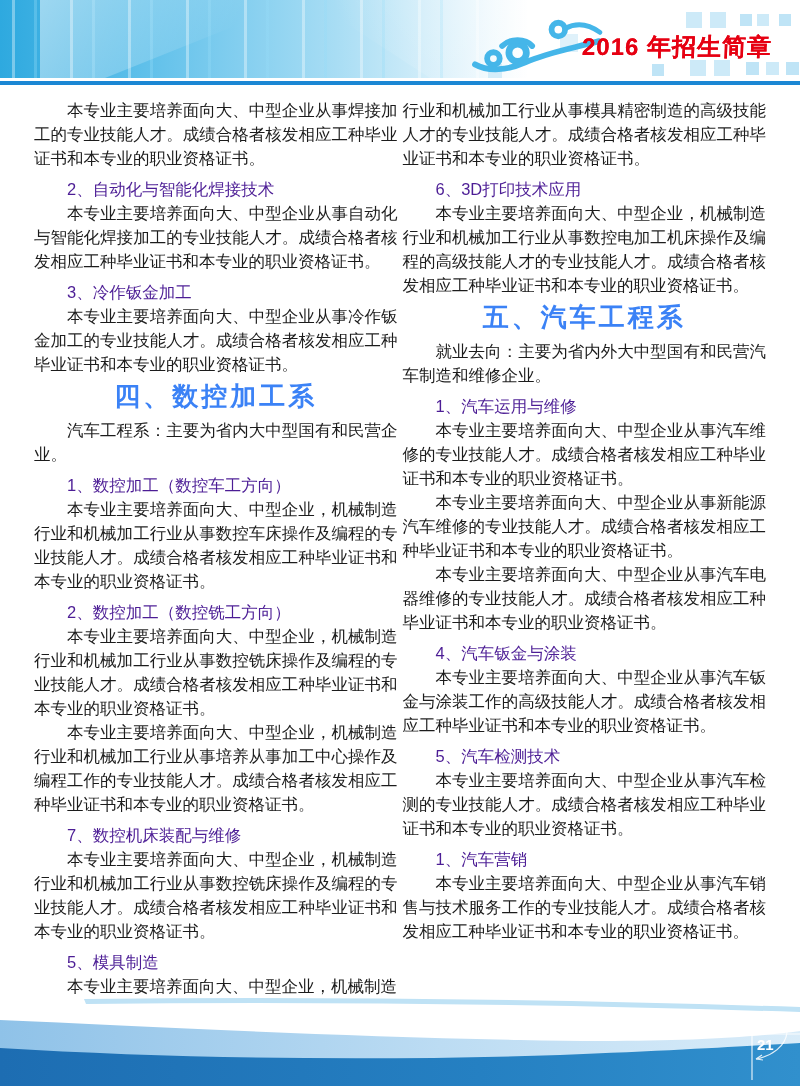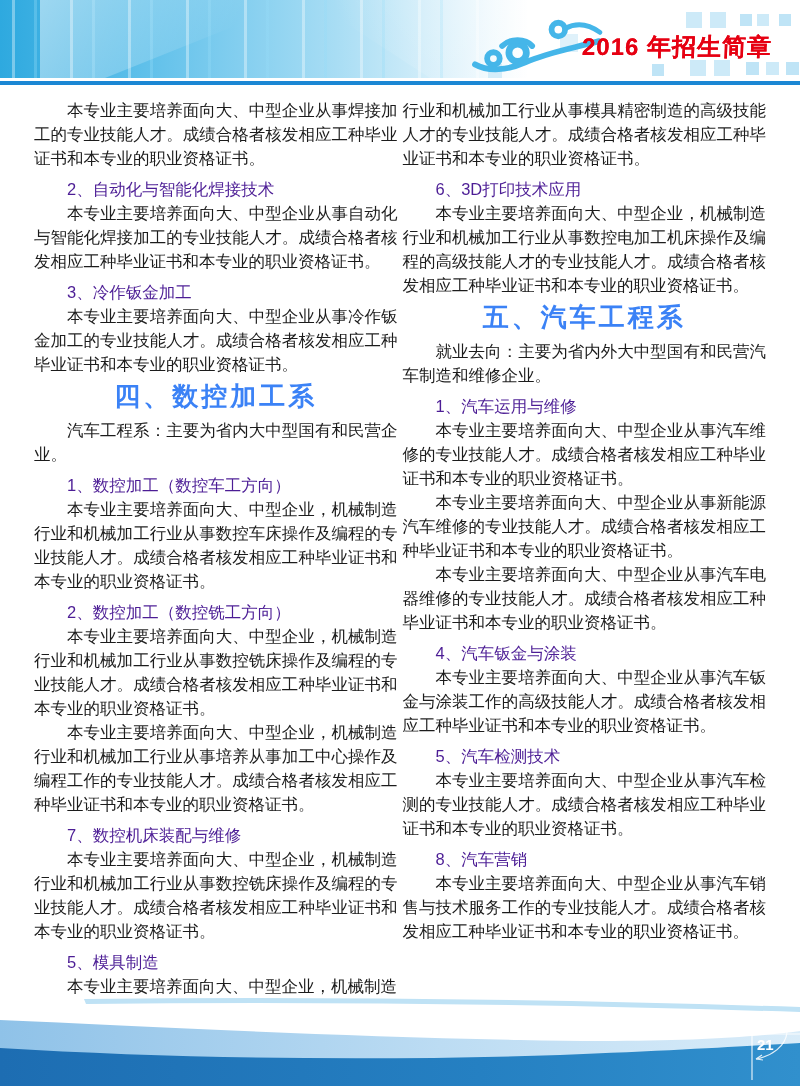--- a/index.html
+++ b/index.html
@@ -132,21 +132,21 @@
         <div class="blk section_title">五、汽车工程系</div>
         <div class="blk para">就业去向：主要为省内外大中型国有和民营汽车制造和维修企业。</div>
         <div class="blk heading">1、汽车运用与维修</div>
         <div class="blk para">本专业主要培养面向大、中型企业从事汽车维修的专业技能人才。成绩合格者核发相应工种毕业证书和本专业的职业资格证书。</div>
         <div class="blk para">本专业主要培养面向大、中型企业从事新能源汽车维修的专业技能人才。成绩合格者核发相应工种毕业证书和本专业的职业资格证书。</div>
         <div class="blk para">本专业主要培养面向大、中型企业从事汽车电器维修的专业技能人才。成绩合格者核发相应工种毕业证书和本专业的职业资格证书。</div>
         <div class="blk heading">4、汽车钣金与涂装</div>
         <div class="blk para">本专业主要培养面向大、中型企业从事汽车钣金与涂装工作的高级技能人才。成绩合格者核发相应工种毕业证书和本专业的职业资格证书。</div>
         <div class="blk heading">5、汽车检测技术</div>
         <div class="blk para">本专业主要培养面向大、中型企业从事汽车检测的专业技能人才。成绩合格者核发相应工种毕业证书和本专业的职业资格证书。</div>
-        <div class="blk heading">8、汽车营销</div>
+        <div class="blk heading">1、汽车营销</div>
         <div class="blk para">本专业主要培养面向大、中型企业从事汽车销售与技术服务工作的专业技能人才。成绩合格者核发相应工种毕业证书和本专业的职业资格证书。</div>
       </div>
   </div>
 
   <div class="footer">
     <svg width="800" height="88" viewBox="0 0 800 88">
       <defs>
         <linearGradient id="gLight" x1="0" y1="0" x2="1" y2="0">
           <stop offset="0" stop-color="#8fc2e8"></stop>
           <stop offset="0.55" stop-color="#bcdcf3"></stop>

